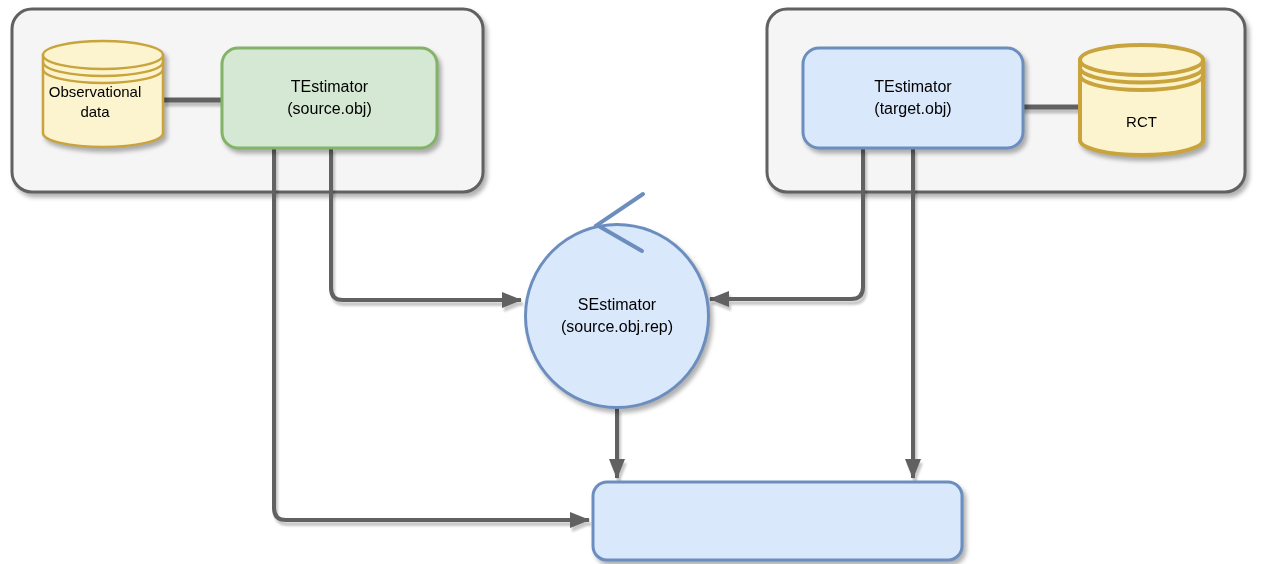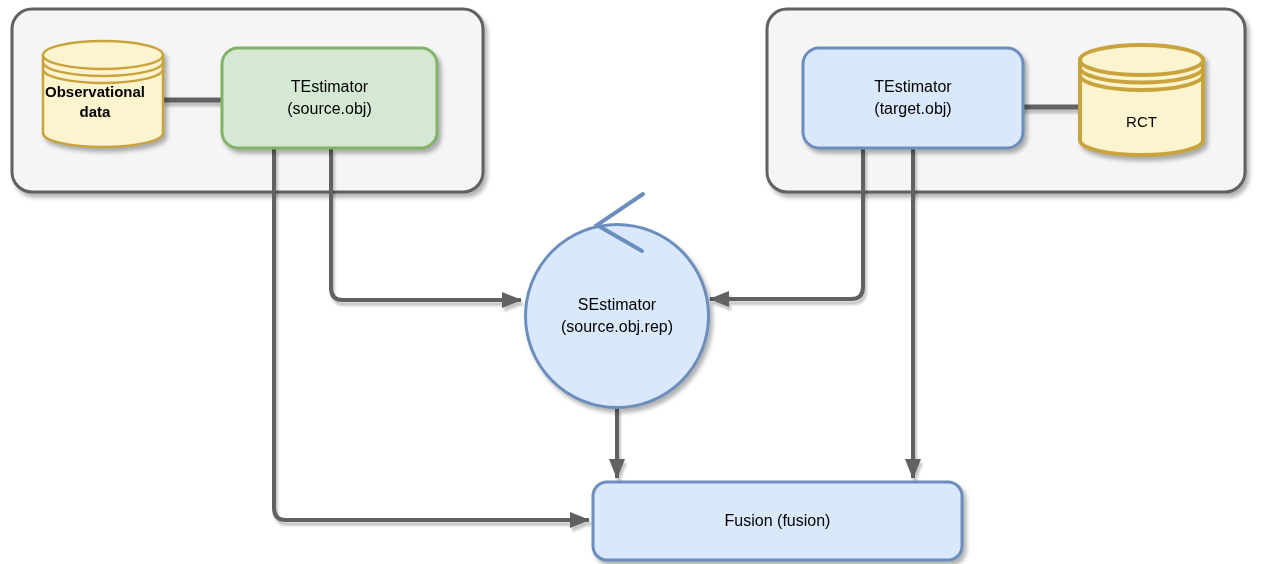--- a/index.html
+++ b/index.html
@@ -65,29 +65,28 @@
 
     <rect x="222" y="48" width="215" height="100" rx="16" fill="#d5e8d4" stroke="#82b366" stroke-width="3" class="shape-shadow"></rect>
     <rect x="803" y="48" width="220" height="100" rx="16" fill="#dae8fc" stroke="#6c8ebf" stroke-width="3" class="shape-shadow"></rect>
 
     <circle cx="617" cy="316" r="91.5" fill="#dae8fc" stroke="#6c8ebf" stroke-width="3" class="shape-shadow"></circle>
     <polyline points="643,194 597,225 642,251" fill="none" stroke="#6c8ebf" stroke-width="4" stroke-linecap="round"></polyline>
 
     <rect x="593" y="482" width="369" height="78" rx="14" fill="#dae8fc" stroke="#6c8ebf" stroke-width="3" class="shape-shadow"></rect>
   </svg>
 
-  <div class="label lbl-sm" style="left:43px;top:57px;width:104px;height:90px;font-weight:bold;">Observational
+  <div class="label lbl-sm" style="left:43px;top:57px;width:104px;height:90px;">Observational
 data</div>
 
   <div class="label lbl-lg" style="left:222px;top:48px;width:215px;height:100px;">TEstimator
 (source.obj)</div>
 
   <div class="label lbl-lg" style="left:803px;top:48px;width:220px;height:100px;">TEstimator
 (target.obj)</div>
 
   <div class="label lbl-sm" style="left:1080px;top:77px;width:123px;height:90px;">RCT</div>
 
   <div class="label lbl-lg" style="left:525px;top:224px;width:184px;height:184px;">SEstimator
 (source.obj.rep)</div>
 
-  <div class="label lbl-lg" style="left:593px;top:482px;width:369px;height:78px;">Fusion (fusion)</div>
 
 </div>
 
 </body></html>

